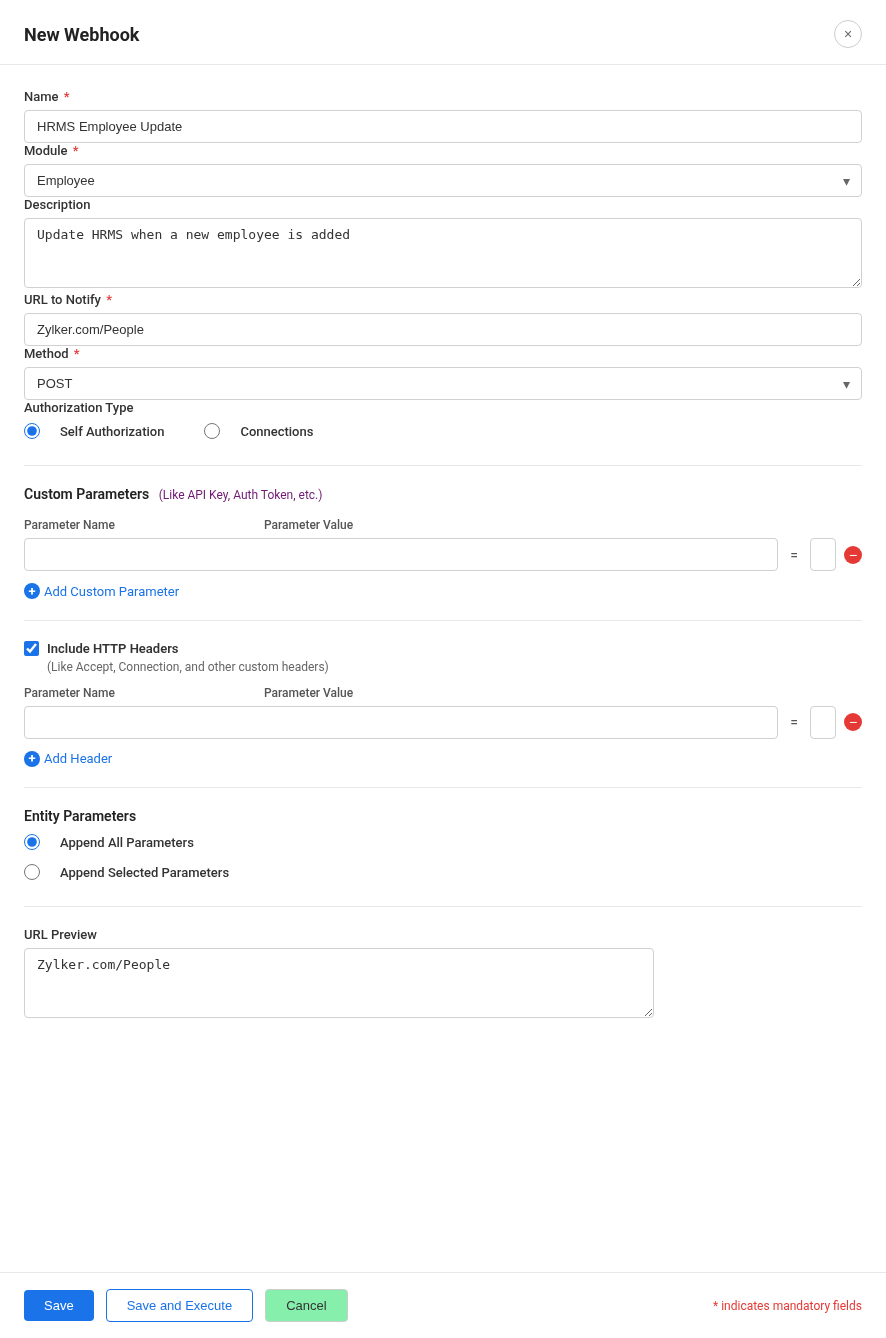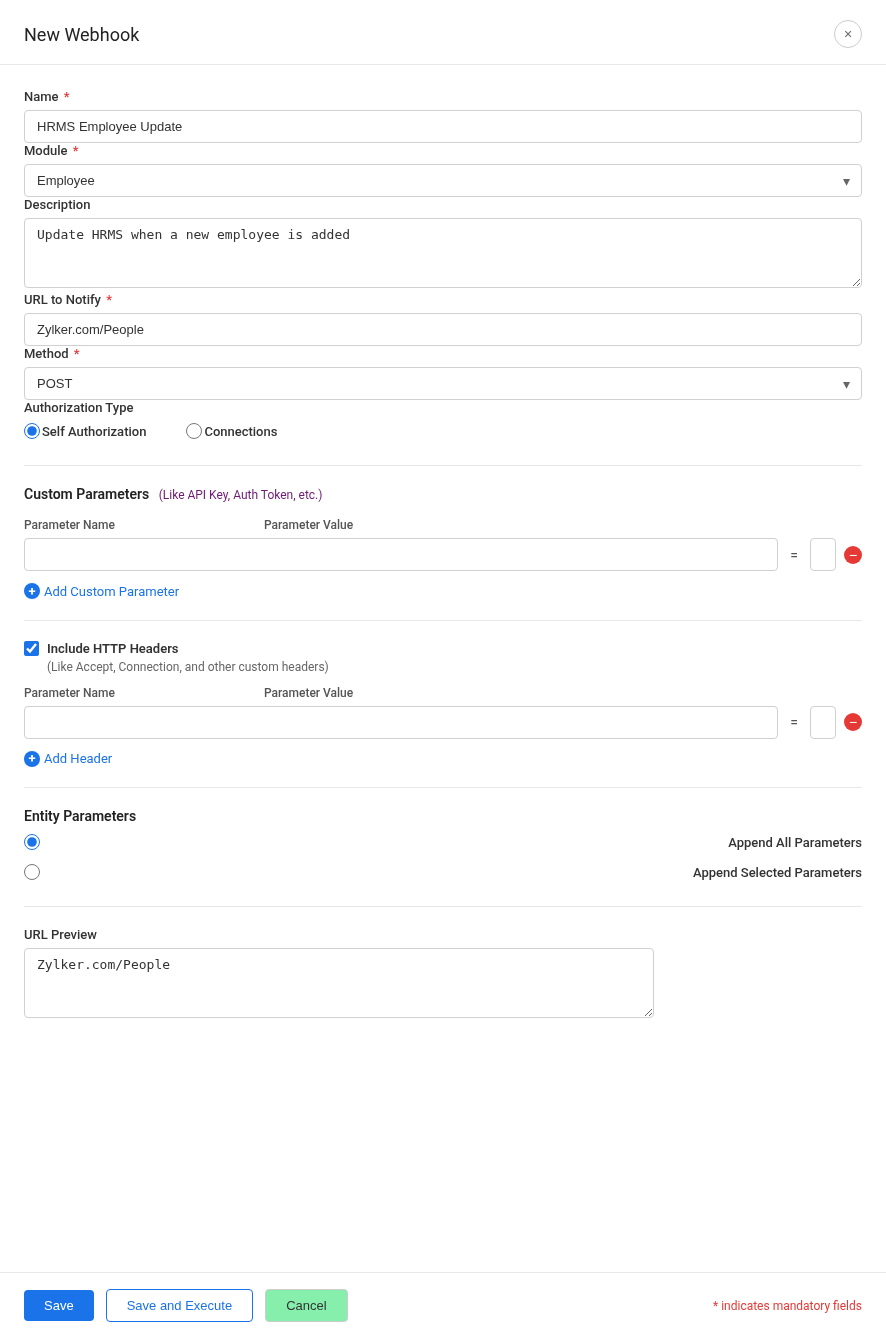--- a/index.html
+++ b/index.html
@@ -21,21 +21,21 @@
     }
     .modal-header {
       display: flex;
       justify-content: space-between;
       align-items: center;
       padding: 20px 24px 16px 24px;
       border-bottom: 1px solid #e8e8e8;
     }
     .modal-title {
       font-size: 18px;
-      font-weight: 400;
+      font-weight: 700;
       color: #222;
     }
     .close-btn {
       width: 28px;
       height: 28px;
       border-radius: 50%;
       border: 1px solid #ccc;
       background: #fff;
       cursor: pointer;
       display: flex;
@@ -107,25 +107,24 @@
       margin-bottom: 8px;
     }
     .radio-group {
       display: flex;
       gap: 40px;
       align-items: center;
     }
     .radio-option {
       display: flex;
       align-items: center;
-      gap: 2px;
-      font-size: 13px;
-      color: #333;
-      cursor: pointer;
-      justify-content: space-between;
+      gap: 20px;
+      font-size: 13px;
+      color: #333;
+      cursor: pointer;
     }
     .radio-option input[type="radio"] {
       accent-color: #1a73e8;
       width: 16px;
       height: 16px;
     }
     .section-divider {
       border: none;
       border-top: 1px solid #e8e8e8;
       margin: 20px 0;

